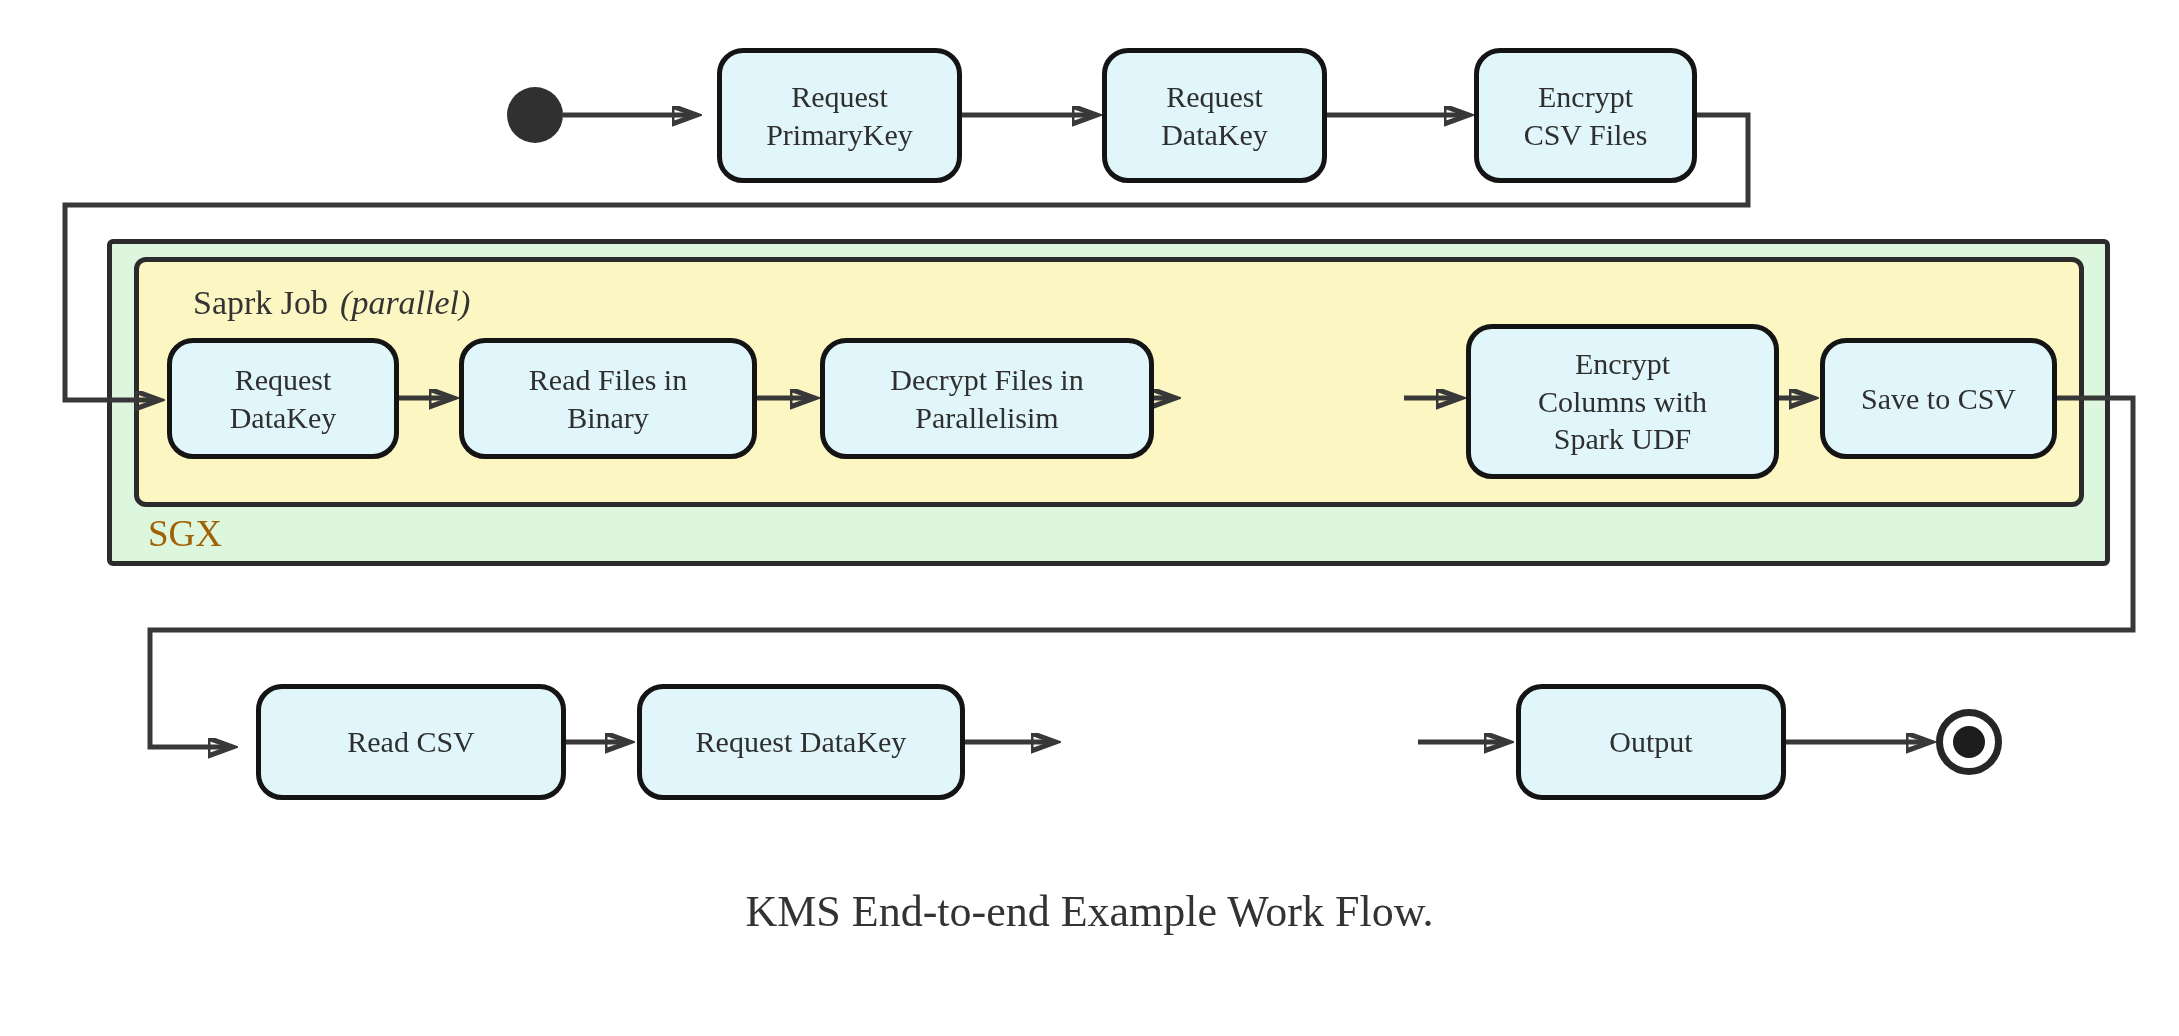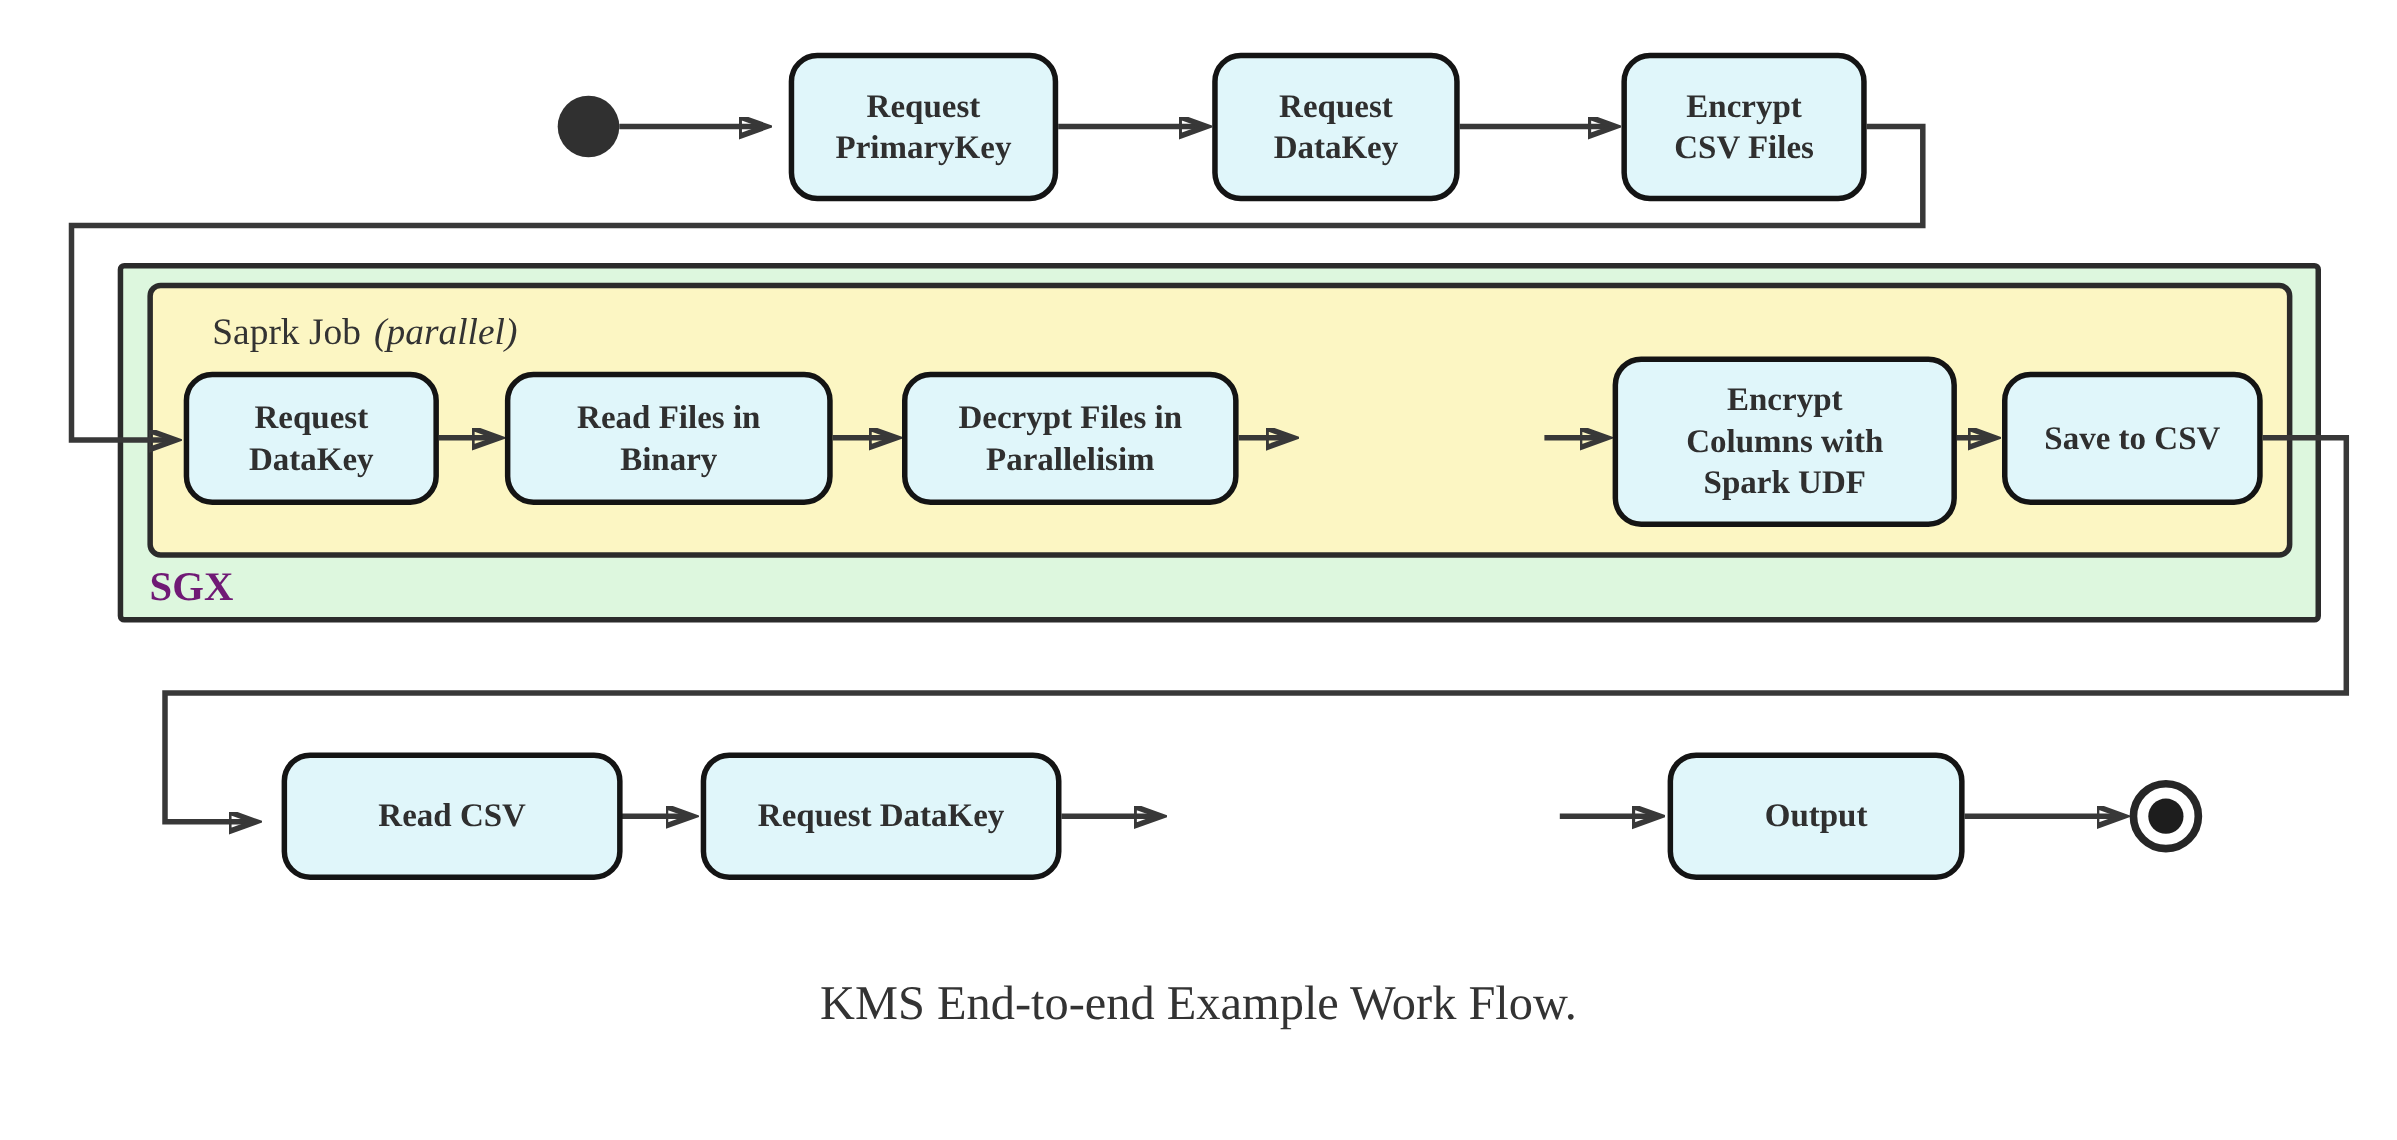--- a/index.html
+++ b/index.html
@@ -34,43 +34,43 @@
     position: absolute;
     left: 30px; top: 22px;
     font-size: 34px;
     color: #333333;
     white-space: nowrap;
   }
   .spark-label .title { font-weight: normal; margin-left: 24px; }
   .spark-label .annot { font-style: italic; font-weight: normal; margin-left: 12px; }
   .sgx-label {
     position: absolute;
-    left: 24px; bottom: 6px;
+    left: 36px; bottom: 6px;
     font-size: 37px;
-    font-weight: bold;
-    color: #701a75;
+    font-weight: normal;
+    color: #a16207;
   }
   
   svg.edges { position: absolute; left: 0; top: 0; }
   svg.edges path { stroke: #383838; stroke-width: 5; fill: none; }
   
   .node {
     position: absolute;
     background: #e0f6fa;
     border: 5px solid #141414;
     border-radius: 26px;
     box-sizing: border-box;
     display: flex;
     align-items: center;
     justify-content: center;
     text-align: center;
   }
   .node span {
     font-size: 30px;
-    font-weight: bold;
+    font-weight: normal;
     color: #2f2f2f;
     line-height: 1.25;
     white-space: pre-line;
     padding: 0 8px;
   }
   
   .start-node {
     position: absolute;
     left: 507px; top: 87px;
     width: 56px; height: 56px;
@@ -158,21 +158,21 @@
   </div>
 
   <div class="node" style="left:167px; top:338px; width:232px; height:121px">
     <span>Request
 DataKey</span>
   </div>
   <div class="node" style="left:459px; top:338px; width:298px; height:121px">
     <span>Read Files in
 Binary</span>
   </div>
-  <div class="node" style="left:820px; top:338px; width:306px; height:121px">
+  <div class="node" style="left:820px; top:338px; width:334px; height:121px">
     <span>Decrypt Files in
 Parallelisim</span>
   </div>
   <div class="node" style="left:1466px; top:324px; width:313px; height:155px">
     <span>Encrypt
 Columns with
 Spark UDF</span>
   </div>
   <div class="node" style="left:1820px; top:338px; width:237px; height:121px">
     <span>Save to CSV</span>

